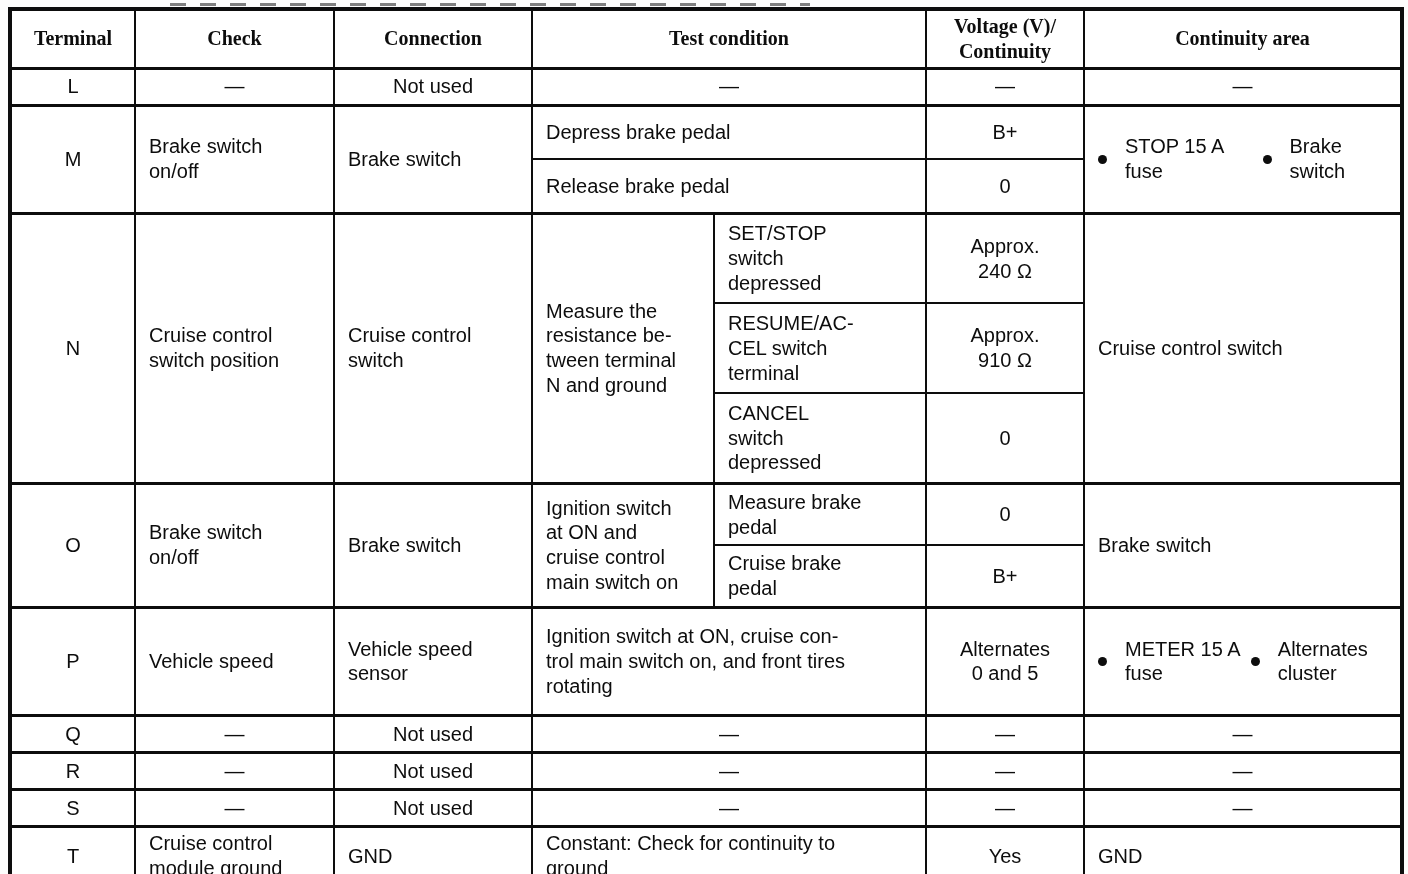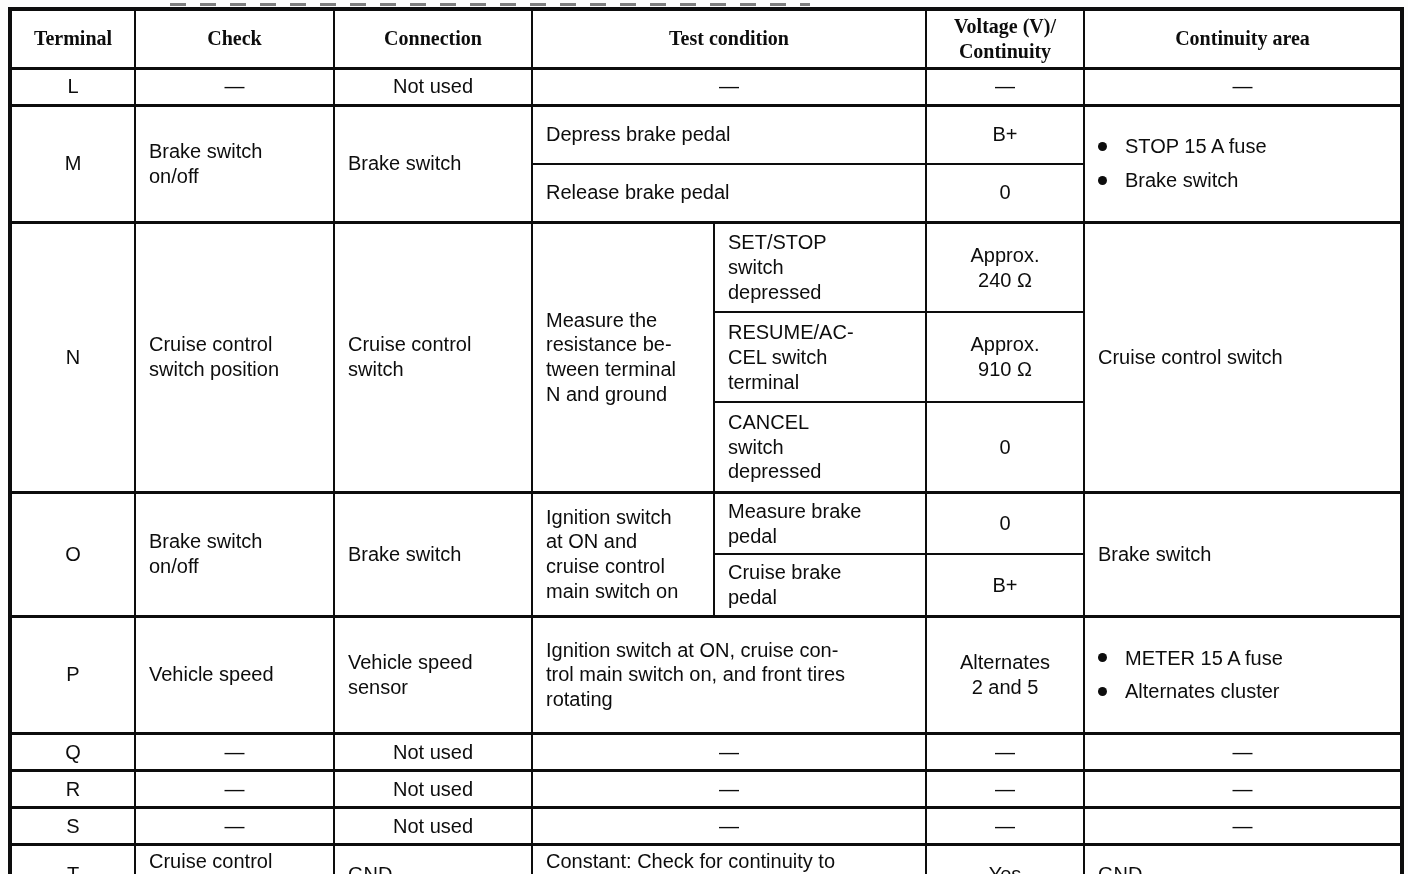--- a/index.html
+++ b/index.html
@@ -49,21 +49,21 @@
   .c { text-align: center; }
   .l { text-align: left; padding-left: 13px; }
   
   .rh-head { height: 58px; font-family: Liberation Serif, serif; }
   .rh-thin { height: 37px; }
   .rh-n    { height: 90px; }
   .rh-o    { height: 62px; }
   .rh-p    { height: 86px; }
   .rh-t    { height: 60px; }
   
-  .bullets { display: flex; flex-direction: column; gap: 9px; }
+  .bullets { display: flex; flex-direction: row; gap: 9px; }
   .bullet-item { display: flex; align-items: center; gap: 18px; }
   .dot {
     width: 9px; height: 9px; border-radius: 50%;
     background: #0d0d0d; flex: 0 0 auto;
   }
 </style>
 </head>
 <body>
 
 <div class="sheet">
@@ -181,21 +181,21 @@
 
       <tr class="major rh-p">
         <td class="c">P</td>
         <td class="l">Vehicle speed</td>
         <td class="l">Vehicle speed
 sensor</td>
         <td class="l" colspan="2">Ignition switch at ON, cruise con-
 trol main switch on, and front tires
 rotating</td>
         <td class="c">Alternates
-2 and 5</td>
+0 and 5</td>
         <td class="l">
           <div class="bullets">
             <div class="bullet-item">
               <span class="dot"></span>
               <span>METER 15 A fuse</span>
             </div>
             <div class="bullet-item">
               <span class="dot"></span>
               <span>Alternates cluster</span>
             </div>

